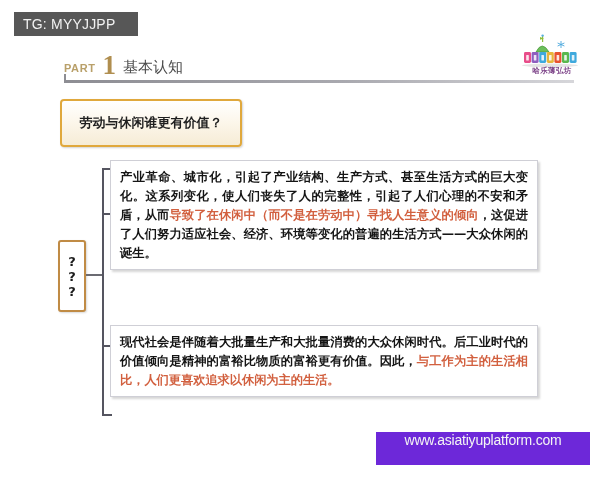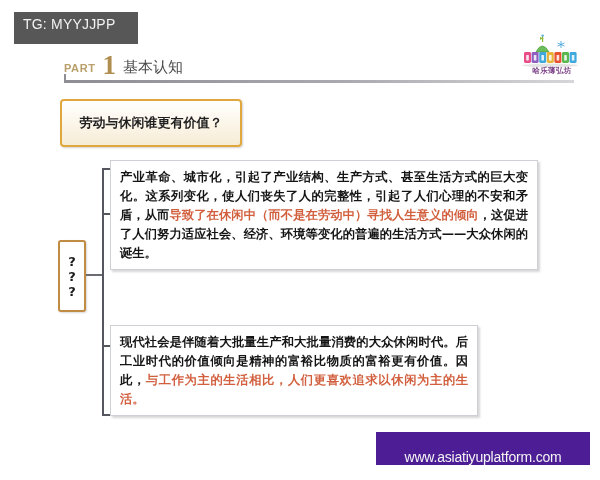--- a/index.html
+++ b/index.html
@@ -17,21 +17,21 @@
     background: #ffffff;
     overflow: hidden;
   }
 
   
   .tg-badge {
     position: absolute;
     left: 14px;
     top: 12px;
     width: 124px;
-    height: 32px;
+    height: 24px;
     background: #575757;
     color: #f2f2f2;
     font-size: 14px;
     line-height: 24px;
     letter-spacing: 0.2px;
     padding-left: 9px;
     box-sizing: border-box;
     white-space: nowrap;
     font-family: "Liberation Sans", sans-serif;
   }
@@ -190,32 +190,32 @@
     line-height: 19px;
     color: #151515;
     font-weight: bold;
     text-align: justify;
     letter-spacing: -0.1px;
   }
   .hl {
     color: #d2603f;
   }
   #box1 { top: 160px; width: 428px; }
-  #box2 { top: 325px; width: 368px; }
+  #box2 { top: 325px; width: 428px; }
 
   
   .url-bar {
     position: absolute;
     left: 376px;
     top: 432px;
     width: 214px;
     height: 33px;
-    background: #4c1d95;
+    background: #6d28d9;
     display: flex;
-    align-items: flex-end;
+    align-items: flex-start;
     justify-content: center;
   }
   .url-text {
     font-family: "Liberation Sans", sans-serif;
     font-size: 14px;
     color: #f4f4f4;
     letter-spacing: -0.2px;
     white-space: nowrap;
   }
 </style>

